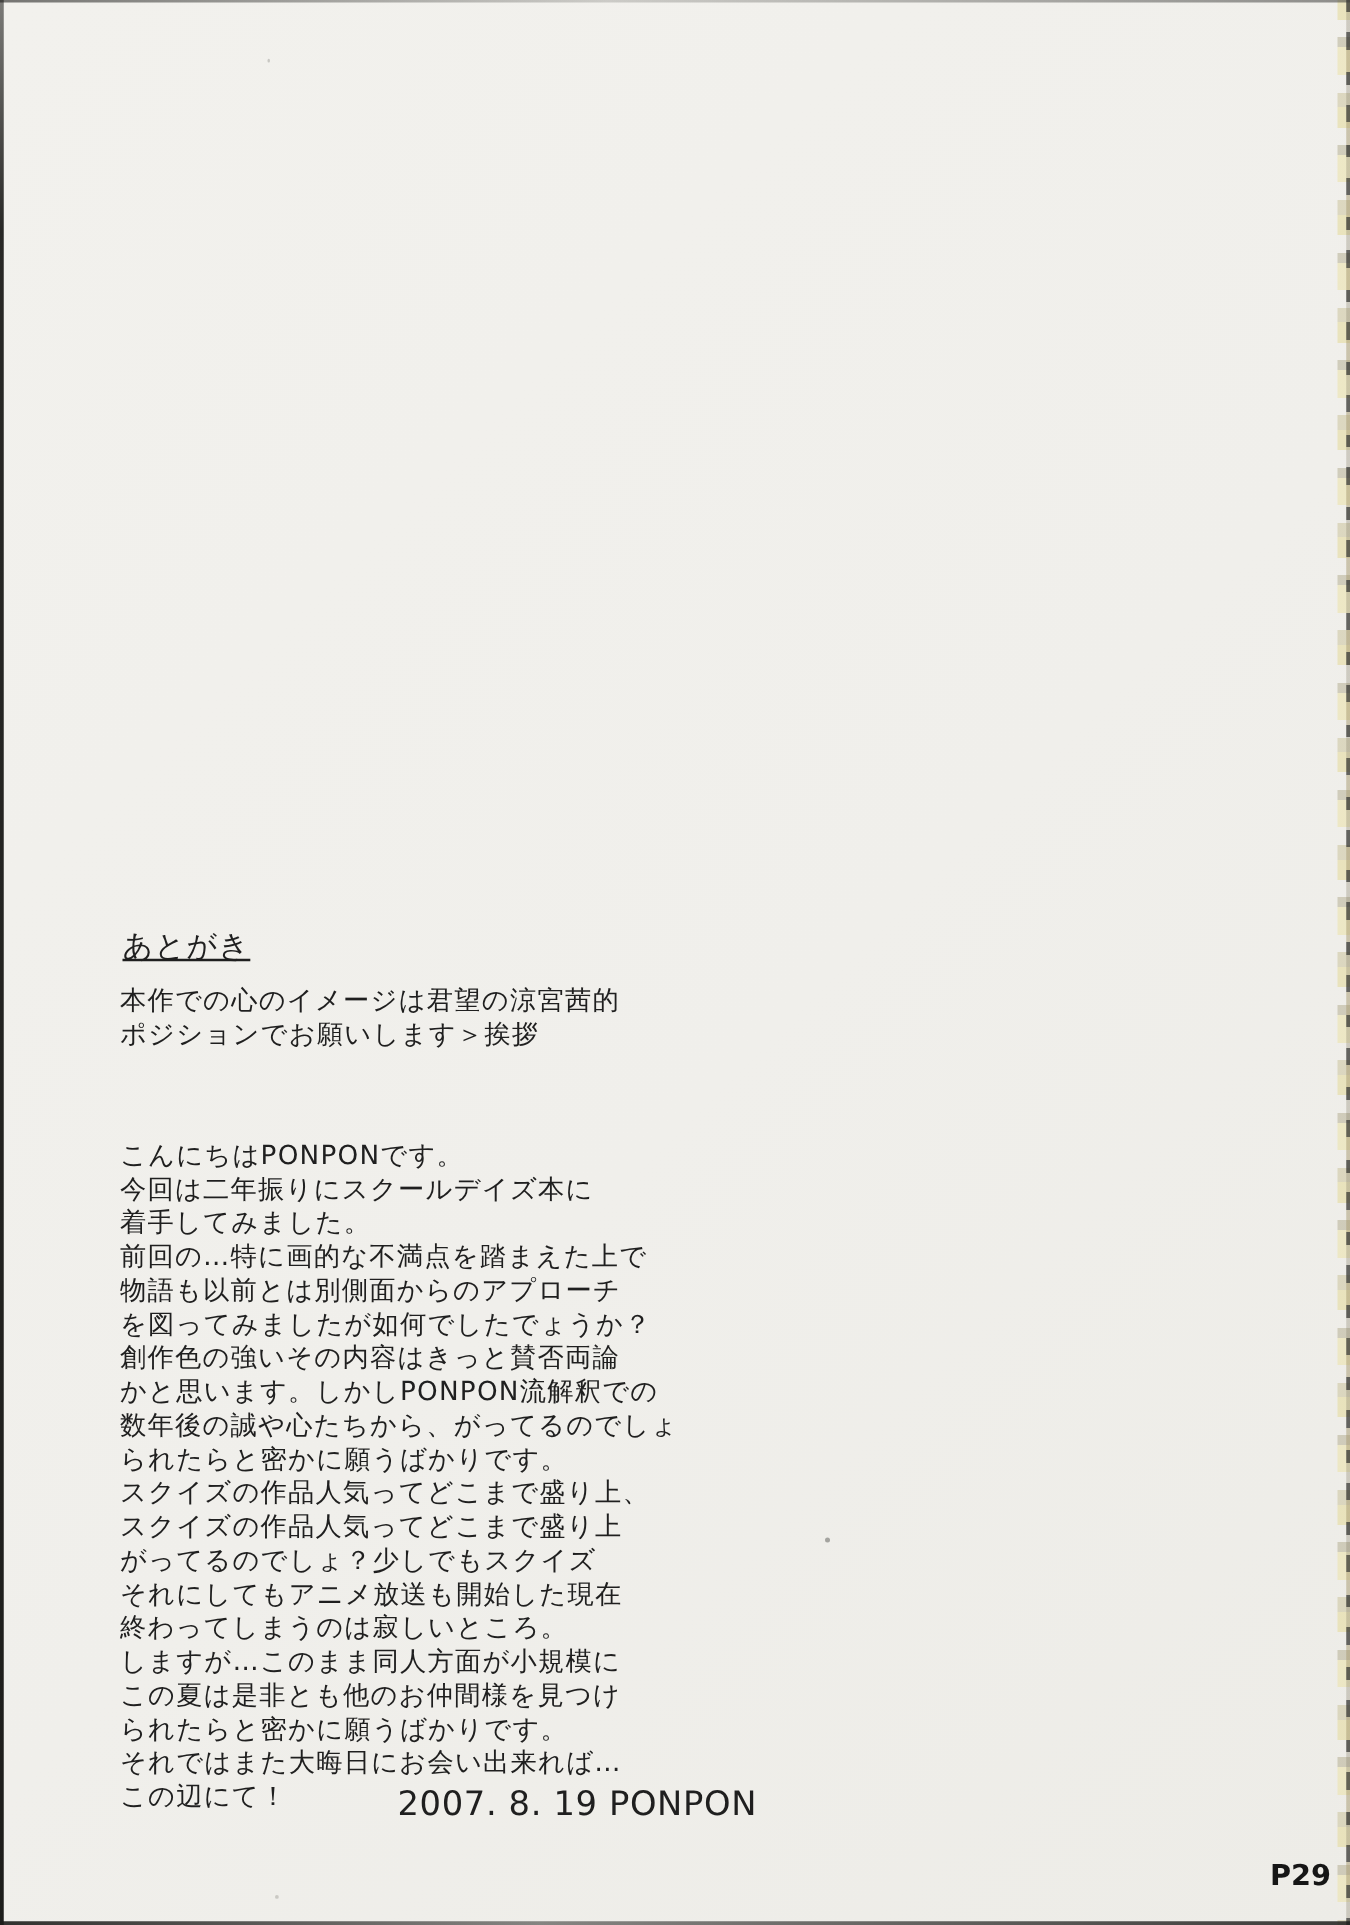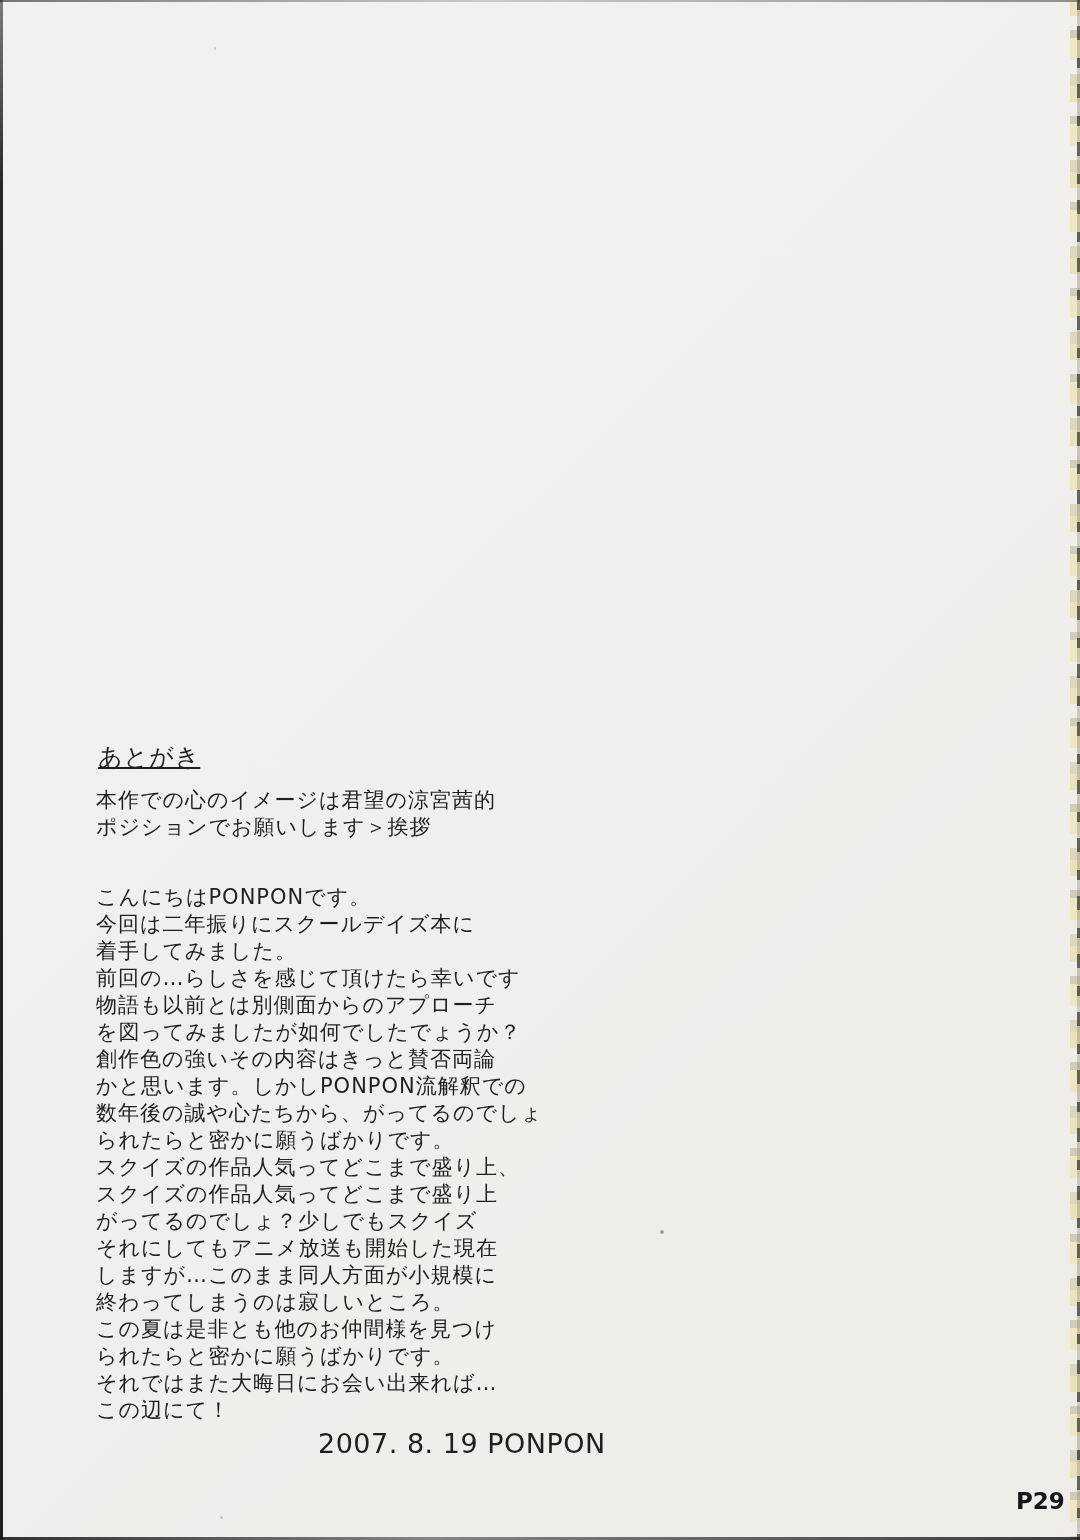--- a/index.html
+++ b/index.html
@@ -47,21 +47,21 @@
       rgba(40,40,36,0.7) 26px 40px,
       rgba(165,152,110,0.5) 40px 58px);
   }
   
   .afterword-title {
     position: absolute; left: 98px; top: 741px;
     font-size: 24px; line-height: 32px; color: #1f1f1f;
     letter-spacing: 1px; white-space: nowrap; text-decoration: underline;
   }
   .intro-note { position: absolute; left: 96px; top: 787px; }
-  .body-text  { position: absolute; left: 96px; top: 884px; }
+  .body-text  { position: absolute; left: 96px; top: 911px; }
   .line {
     height: 27px; line-height: 27px;
     font-size: 21px; color: #1f1f1f;
     letter-spacing: 1px; white-space: nowrap;
   }
   .date-signature {
     position: absolute; left: 318px; top: 1430px;
     font-size: 27px; line-height: 27px; color: #1f1f1f;
     letter-spacing: 0.5px; white-space: nowrap;
   }
@@ -85,33 +85,33 @@
 
   <div class="intro-note">
       <div class="line">本作での心のイメージは君望の涼宮茜的</div>
       <div class="line">ポジションでお願いします＞挨拶</div>
     </div>
 
   <div class="body-text">
       <div class="line">こんにちはPONPONです。</div>
       <div class="line">今回は二年振りにスクールデイズ本に</div>
       <div class="line">着手してみました。</div>
-      <div class="line">前回の…らしさを感じて頂けたら幸いです</div>
+      <div class="line">前回の…特に画的な不満点を踏まえた上で</div>
       <div class="line">物語も以前とは別側面からのアプローチ</div>
       <div class="line">を図ってみましたが如何でしたでょうか？</div>
       <div class="line">創作色の強いその内容はきっと賛否両論</div>
       <div class="line">かと思います。しかしPONPON流解釈での</div>
       <div class="line">数年後の誠や心たちから、がってるのでしょ</div>
       <div class="line">られたらと密かに願うばかりです。</div>
       <div class="line">スクイズの作品人気ってどこまで盛り上、</div>
       <div class="line">スクイズの作品人気ってどこまで盛り上</div>
       <div class="line">がってるのでしょ？少しでもスクイズ</div>
       <div class="line">それにしてもアニメ放送も開始した現在</div>
+      <div class="line">終わってしまうのは寂しいところ。</div>
       <div class="line">しますが…このまま同人方面が小規模に</div>
-      <div class="line">終わってしまうのは寂しいところ。</div>
       <div class="line">この夏は是非とも他のお仲間様を見つけ</div>
       <div class="line">られたらと密かに願うばかりです。</div>
       <div class="line">それではまた大晦日にお会い出来れば…</div>
       <div class="line">この辺にて！</div>
     </div>
 
   <div class="date-signature">2007. 8. 19 PONPON</div>
 
   <div class="page-number">P29</div>
 

